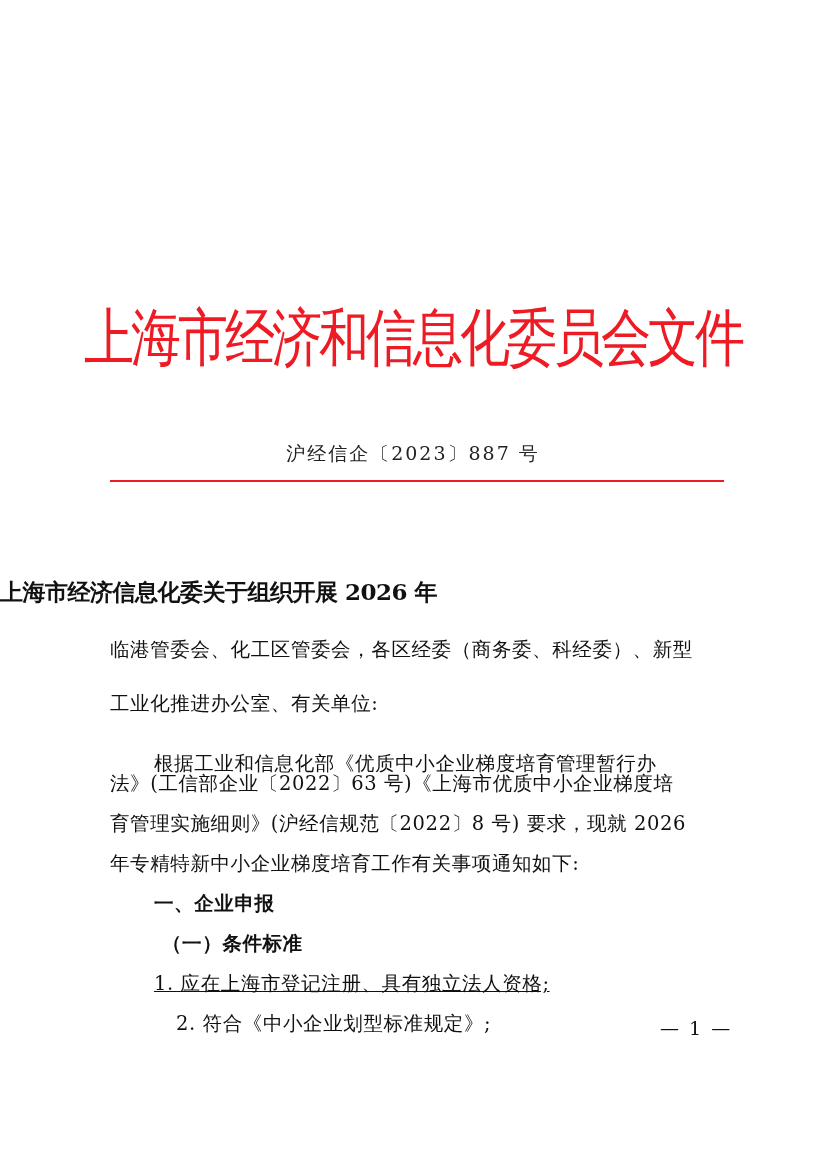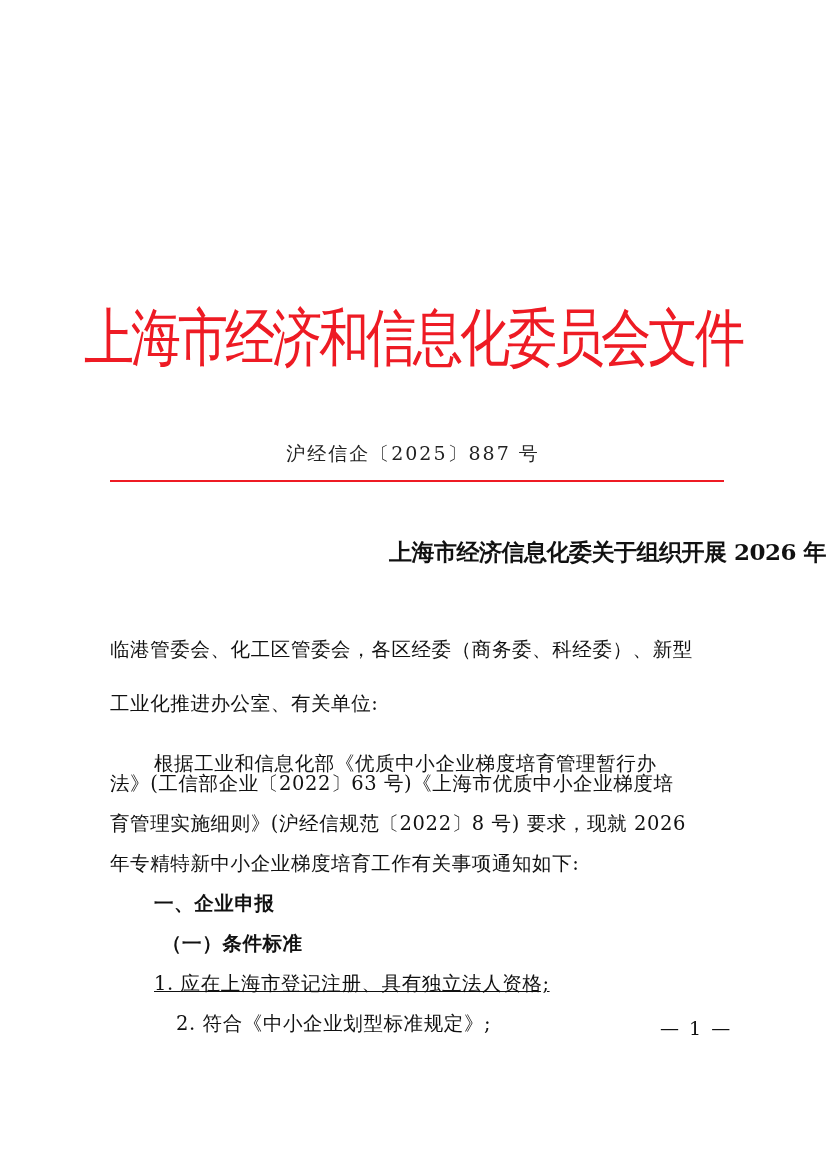--- a/index.html
+++ b/index.html
@@ -4,36 +4,36 @@
 <style>
   html, body { margin:0; padding:0; background:#ffffff; }
   body { width:826px; height:1169px; position:relative; overflow:hidden; font-family:"DejaVu Serif", serif; color:#111; }
   .page { position:absolute; left:0; top:0; width:826px; height:909px; }
   .masthead { position:absolute; left:0; width:826px; top:296px; text-align:center;
     font-family:"DejaVu Serif", serif; color:#ee1b24; font-size:50px; letter-spacing:-3px;
     transform:scaleY(1.25); transform-origin:center top; white-space:nowrap; }
   .docnum { position:absolute; left:0; width:826px; top:441px; text-align:center;
     font-family:"DejaVu Serif", serif; font-size:19px; letter-spacing:2px; color:#222; }
   .redline { position:absolute; left:110px; width:614px; top:480px; height:2px; background:#ee1b24; }
-  .title { position:absolute; left:0; width:826px; text-align:right; font-family:"DejaVu Serif", serif;
-    font-weight:bold; font-size:23px; color:#111; white-space:nowrap; letter-spacing:-0.5px; }
+  .title { position:absolute; left:0; width:826px; text-align:left; font-family:"DejaVu Serif", serif;
+    font-weight:bold; font-size:23px; color:#111; white-space:nowrap; letter-spacing:-0.5px;margin-top:40px; }
   .t1 { top:537px; }
   .t2 { top:577px; }
   .body { position:absolute; left:110px; width:616px; font-family:"DejaVu Serif", serif; font-size:19.5px; color:#111;
     white-space:nowrap; letter-spacing:0.6px; }
   .line { position:absolute; left:0; white-space:nowrap; }
   .bold-h { font-family:"DejaVu Sans", sans-serif; font-weight:bold; }
   .pageno { position:absolute; left:660px; top:1017px; font-family:"DejaVu Serif", serif; font-size:19px; color:#111; letter-spacing:2px; }
 </style>
 </head>
 <body>
 
 <div class="page">
   <div class="masthead">上海市经济和信息化委员会文件</div>
-  <div class="docnum">沪经信企〔2025〕887 号</div>
+  <div class="docnum">沪经信企〔2023〕887 号</div>
   <div class="redline"></div>
 
   <div class="title t1">上海市经济信息化委关于组织开展 2026 年</div>
 
   <div class="body" style="top:0;">
     <div class="line" style="top:636px;">临港管委会、化工区管委会，各区经委（商务委、科经委）、新型</div>
     <div class="line" style="top:690px;">工业化推进办公室、有关单位:</div>
     <div class="line" style="top:730px; left:44px;margin-top:20px;">根据工业和信息化部《优质中小企业梯度培育管理暂行办</div>
     <div class="line" style="top:770px;">法》(工信部企业〔2022〕63 号)《上海市优质中小企业梯度培</div>
     <div class="line" style="top:810px;">育管理实施细则》(沪经信规范〔2022〕8 号) 要求，现就 2026</div>

